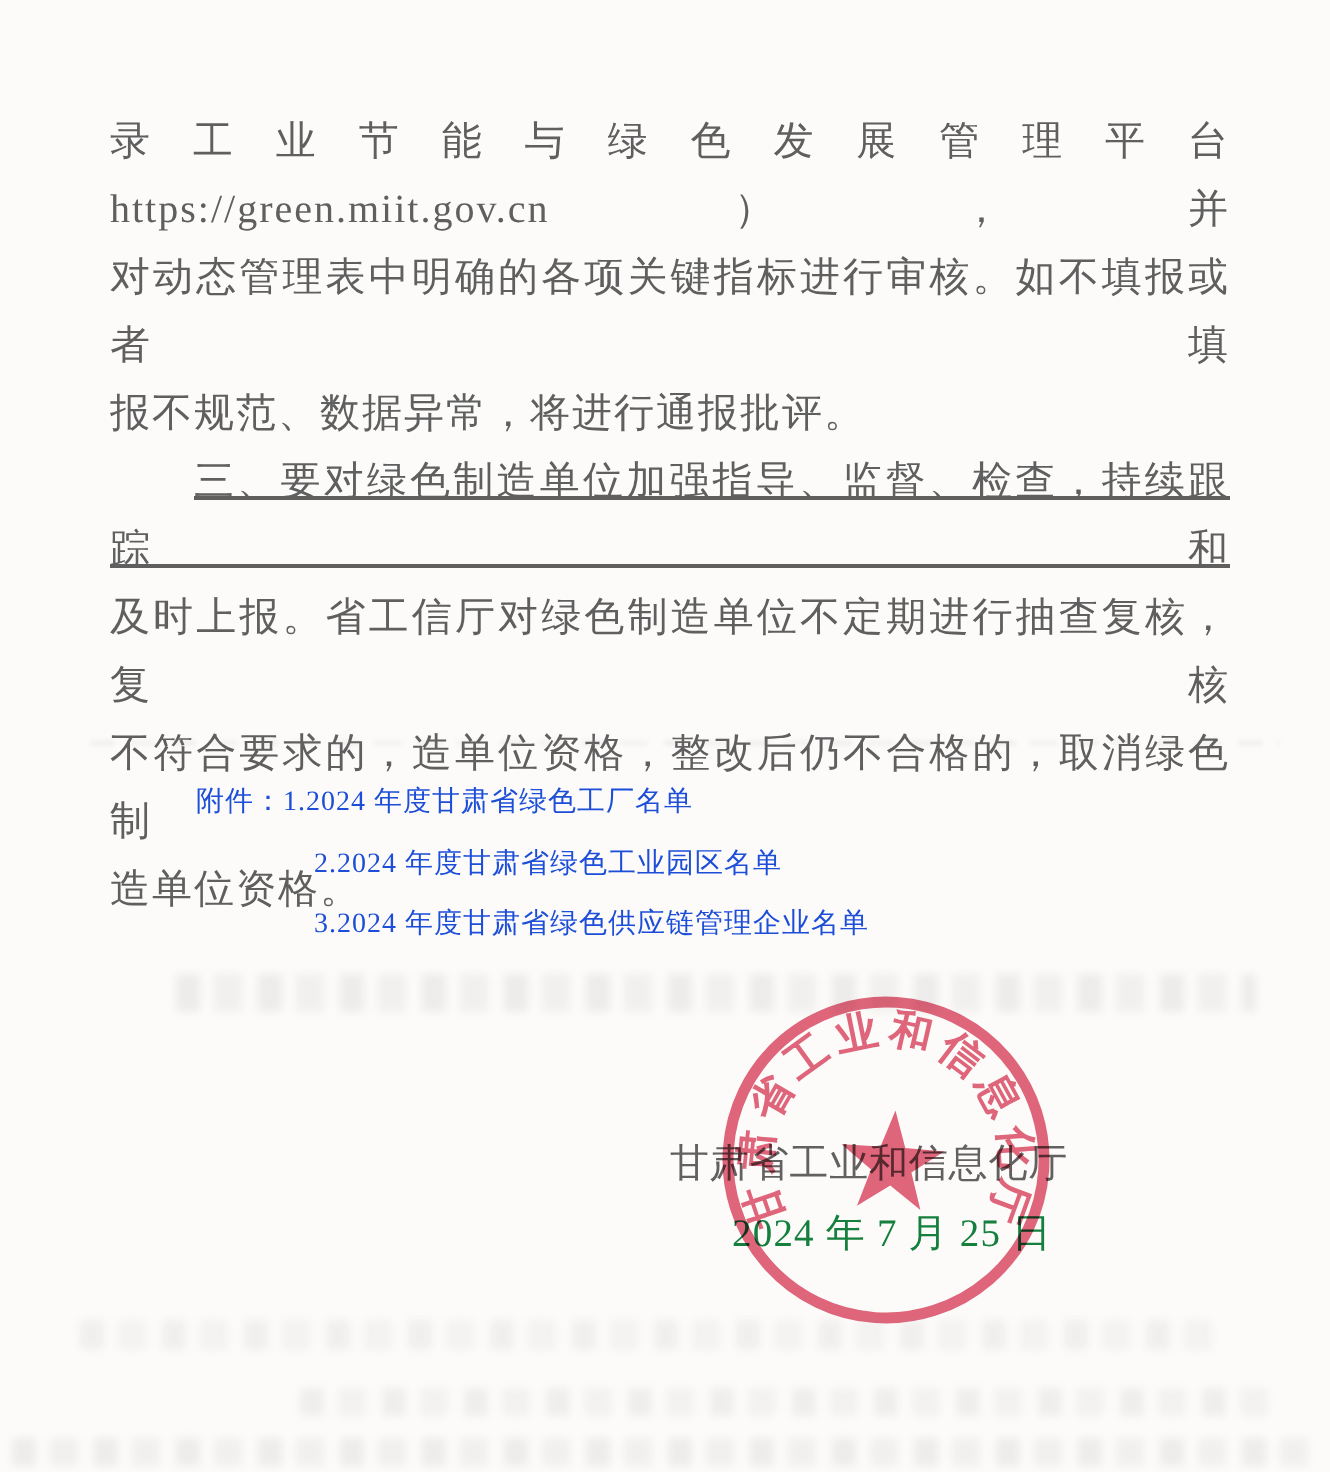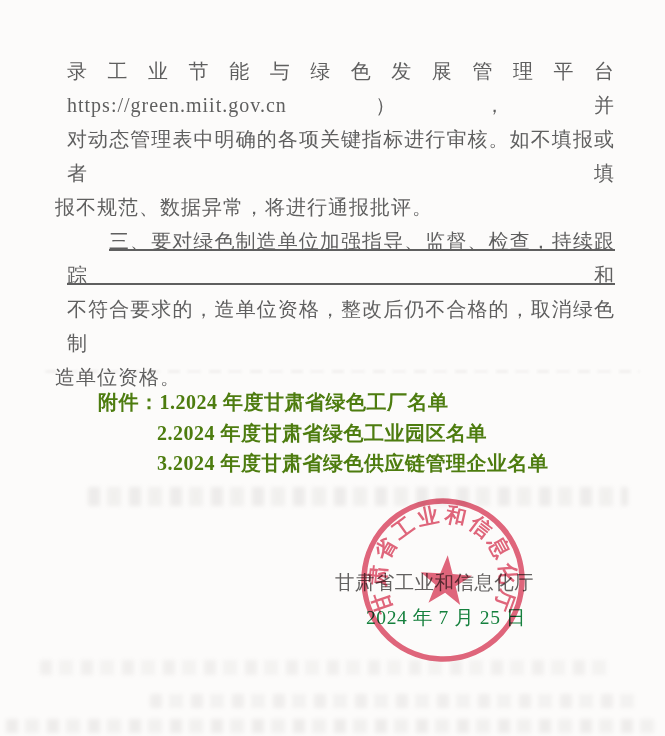--- a/index.html
+++ b/index.html
@@ -17,30 +17,29 @@
     overflow:hidden;
   }
   .page{position:absolute;inset:0;}
 
   
   .bodytext{
     position:absolute;left:55px;top:54px;width:560px;
     font-size:20px;line-height:34px;letter-spacing:1px;
   }
   .line{text-align:justify;white-space:nowrap;}
-  .line.j{text-align:justify;text-align-last:justify;white-space:normal;margin-left:12px;}
+  .line.j{text-align:justify;text-align-last:justify;white-space:normal;}
   .line.end{text-align-last:left;}
   .line.indent{text-indent:42px;text-decoration:underline;}
 
   
   .attach{
     position:absolute;left:98px;top:387px;
-    font-size:20px;line-height:30.5px;letter-spacing:0.5px;
-    color:#4d7c0f;
-    font-weight:bold;
+    font-size:14px;line-height:30.5px;letter-spacing:0.5px;
+    color:#1d4ed8;
   }
   .arow{display:flex;}
   .arow.cont{padding-left:59px;}
 
   
   .sig-org{
     position:absolute;left:335px;top:568px;
     font-size:19.5px;line-height:30px;letter-spacing:0.4px;color:#636160;
   }
   .sig-date{
@@ -79,20 +78,21 @@
 </head>
 <body>
 
 <div class="page">
 
   <div class="bodytext">
     <div class="line j">录工业节能与绿色发展管理平台 https://green.miit.gov.cn），并</div>
     <div class="line j">对动态管理表中明确的各项关键指标进行审核。如不填报或者填</div>
     <div class="line end">报不规范、数据异常，将进行通报批评。</div>
     <div class="line j indent">三、要对绿色制造单位加强指导、监督、检查，持续跟踪和</div>
+    <div class="line j">及时上报。省工信厅对绿色制造单位不定期进行抽查复核，复核</div>
     <div class="line j">不符合要求的，造单位资格，整改后仍不合格的，取消绿色制</div>
     <div class="line end">造单位资格。</div>
   </div>
 
   <div class="bleed b-rule"></div>
 
   <div class="attach">
     <div class="arow">
       <span>附件：</span>
       <span>1.2024 年度甘肃省绿色工厂名单</span>

